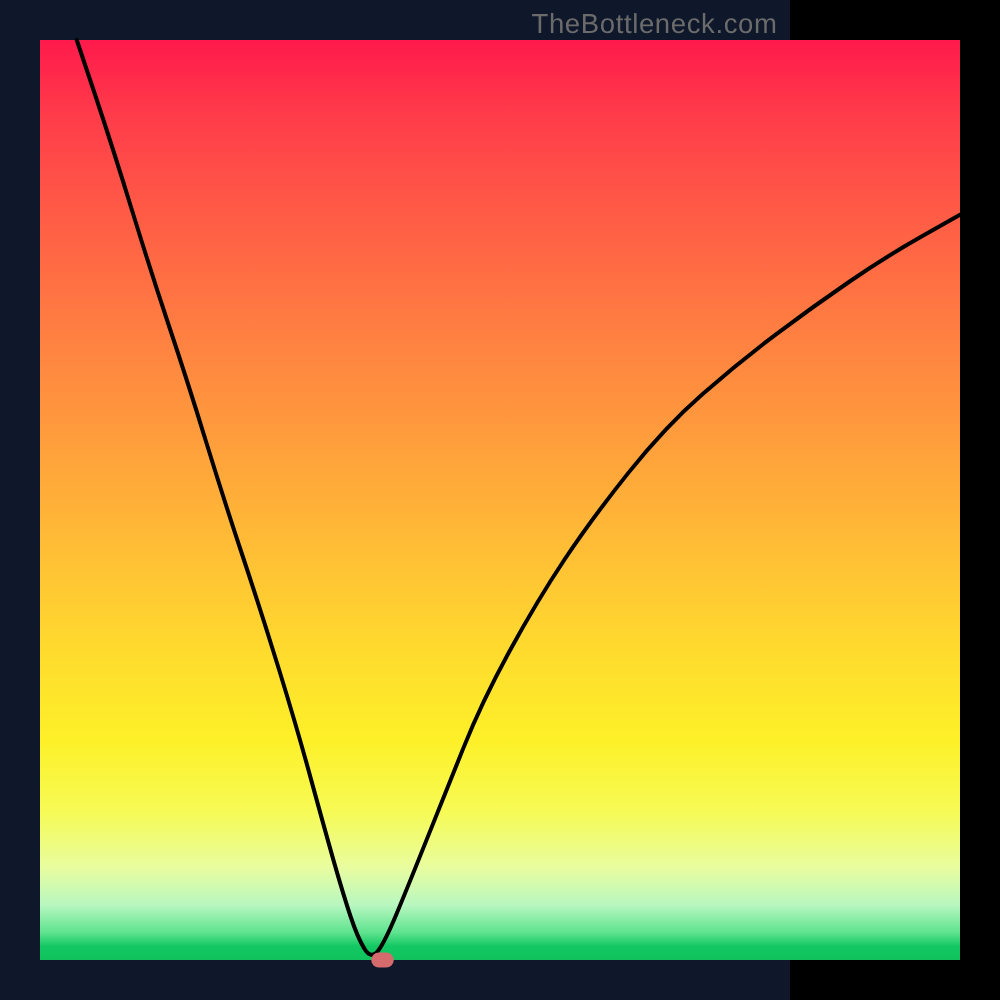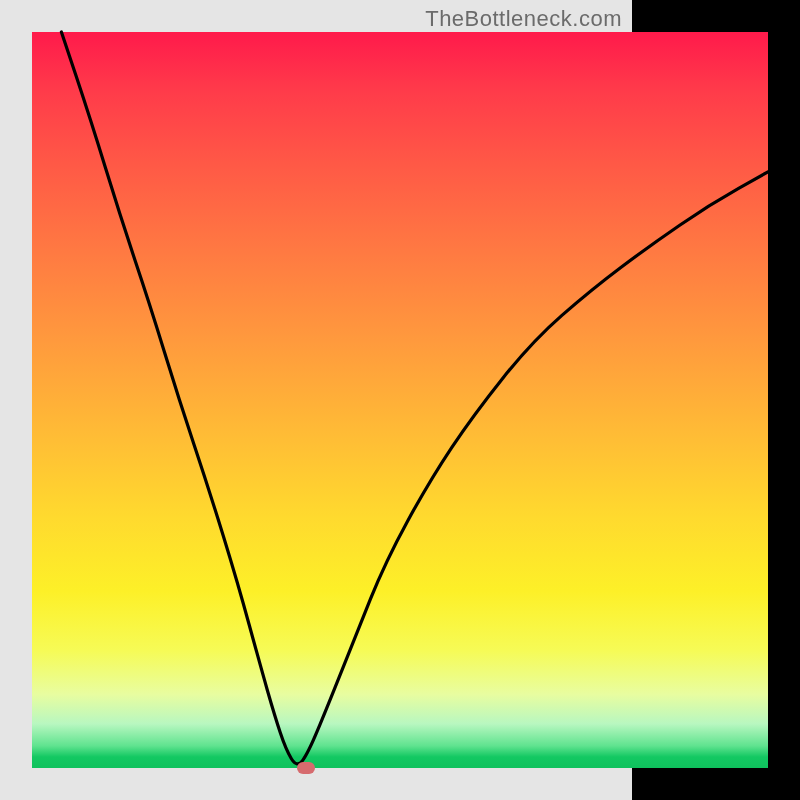--- a/index.html
+++ b/index.html
@@ -10,21 +10,21 @@
     background: #000;
     overflow: hidden;
     font-family: Arial, Helvetica, sans-serif;
   }
   .frame {
     position: absolute;
     left: 0;
     top: 0;
     width: 632px;
     height: 800px;
-    background: #e5e5e5;
+    background: #0f172a;
   }
   .plot-area {
     position: absolute;
     left: 32px;
     top: 32px;
     width: 736px;
     height: 736px;
     background: linear-gradient(to bottom,
       #ff1a4b 0%,
       #ff3b4a 8%,

